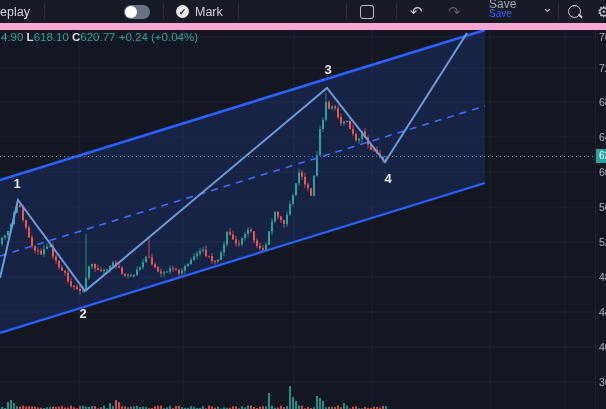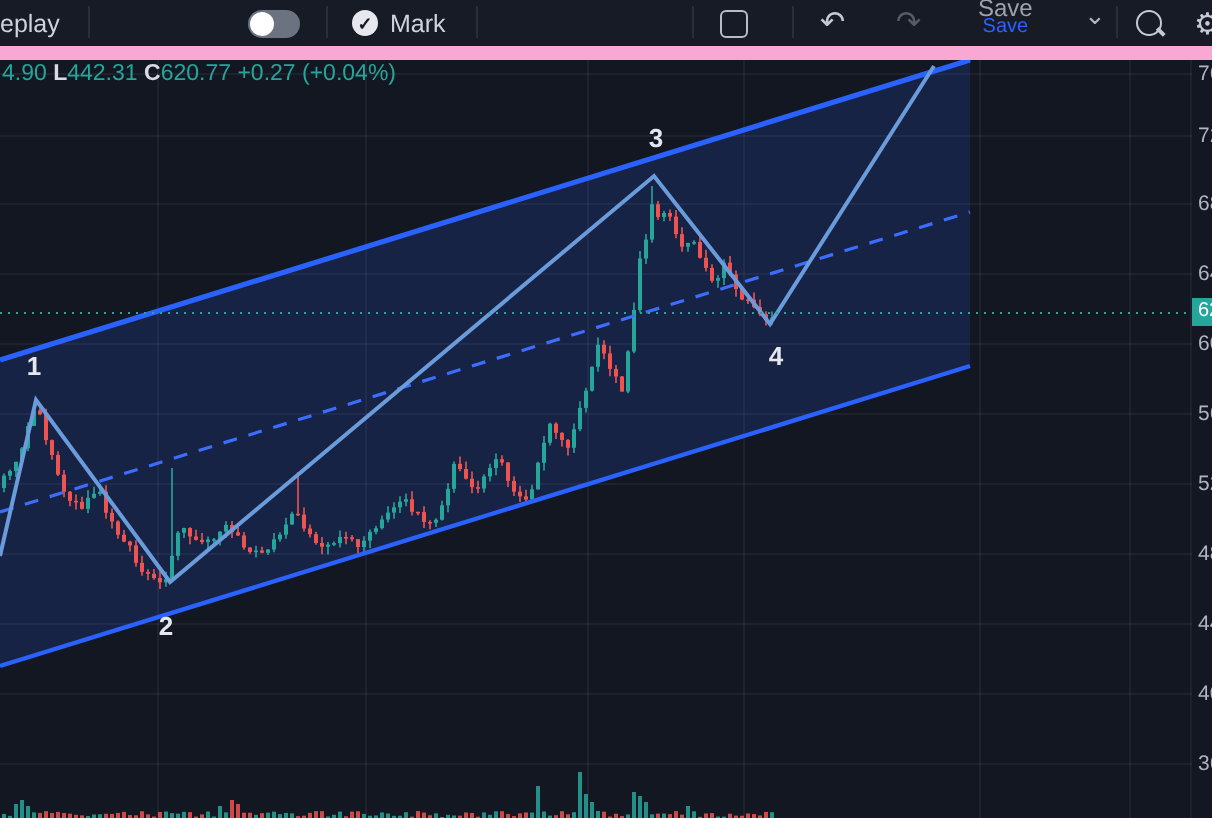--- a/index.html
+++ b/index.html
@@ -11,21 +11,21 @@
   .tb{position:absolute;top:0;height:23px;display:flex;align-items:center;font-size:12.5px;color:#cfd3dc;}
   .tbsep{position:absolute;top:3px;width:1px;height:16px;background:#2a2e39;}
   .toggle{position:relative;width:26px;height:14px;background:#6b7280;border-radius:8px;}
   .toggle .knob{position:absolute;left:1px;top:1px;width:12px;height:12px;border-radius:50%;background:#fff;}
   .circle-check{width:13px;height:13px;border-radius:50%;background:#e6e8ee;color:#171b26;
                 font-size:9px;font-weight:bold;display:flex;align-items:center;justify-content:center;margin-right:6px;}
   .sheet-ic{position:relative;width:11px;height:13px;background:#e6e8ee;border-radius:2px;margin-right:7px;}
   .sheet-ic:after{content:"";position:absolute;left:2px;top:3px;width:6px;height:2px;background:#171b26;}
   .square-ic{width:12px;height:12px;border:1.6px solid #b8bcc6;border-radius:3px;}
   .arrow{font-size:15px;line-height:15px;}
-  .save-stack{display:flex;flex-direction:column;align-items:center;line-height:10px;}
+  .save-stack{display:flex;flex-direction:column;line-height:10px;}
   .save-top{font-size:12px;color:#9ba1ad;margin-top:-5px;}
   .save-link{font-size:10px;color:#2962ff;}
   .chev{font-size:13px;color:#b2b5be;margin-top:-4px;}
   .mag{position:relative;width:11px;height:11px;border:1.6px solid #c6cad3;border-radius:50%;}
   .mag:after{content:"";position:absolute;left:9px;top:9px;width:5px;height:1.6px;background:#c6cad3;transform:rotate(45deg);}
   .gear{font-size:15px;color:#c6cad3;}
   
   #legend{position:absolute;top:31px;left:1px;font-size:11.5px;z-index:20;white-space:nowrap;}
   #legend .lab{color:#d8dbe3;font-weight:bold;}
   #legend .val{color:#26a69a;}
@@ -471,23 +471,23 @@
 
   <div id="wave-labels">
       <div class="wave-label" style="left: 17px; top: 183px;">1</div>
       <div class="wave-label" style="left: 83px; top: 313px;">2</div>
       <div class="wave-label" style="left: 328px; top: 69px;">3</div>
       <div class="wave-label" style="left: 388px; top: 178px;">4</div>
     </div>
 
   <div id="legend">
     <span class="val">4.90</span>
-    <span class="lab">L</span><span class="val">442.31</span>
+    <span class="lab">L</span><span class="val">618.10</span>
     <span class="lab">C</span><span class="val">620.77</span>
-    <span class="val">+0.27 (+0.04%)</span>
+    <span class="val">+0.24 (+0.04%)</span>
   </div>
 
   <div id="axis">
     <div id="axis-ticks">
         <div class="axis-tick" style="top: 31px;">760</div>
         <div class="axis-tick" style="top: 62px;">720</div>
         <div class="axis-tick" style="top: 96px;">680</div>
         <div class="axis-tick" style="top: 131px;">640</div>
         <div class="axis-tick" style="top: 166px;">600</div>
         <div class="axis-tick" style="top: 201px;">560</div>

